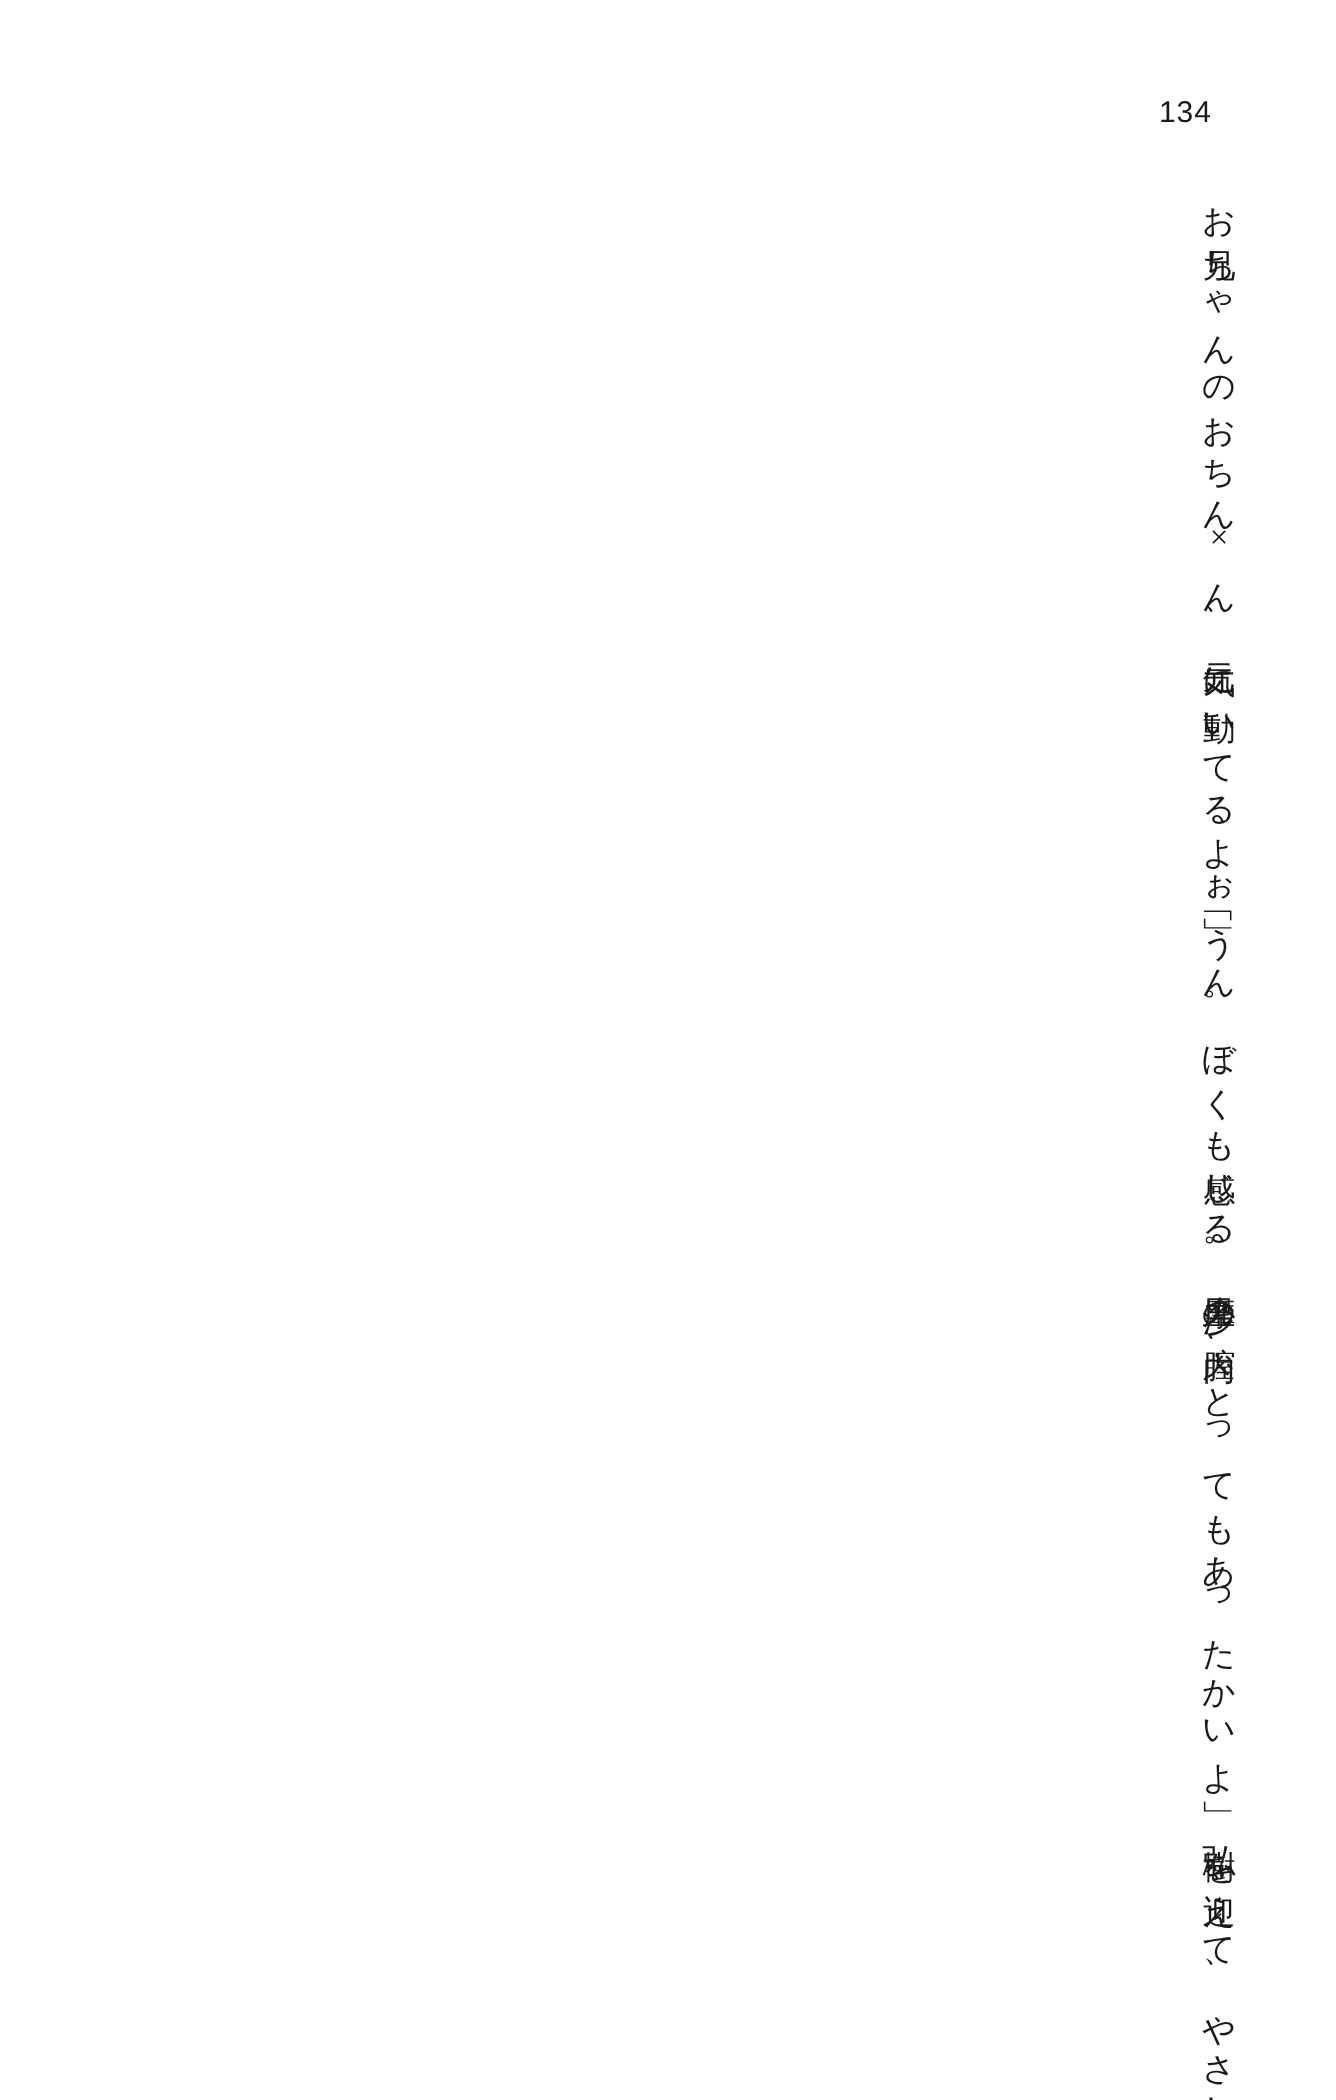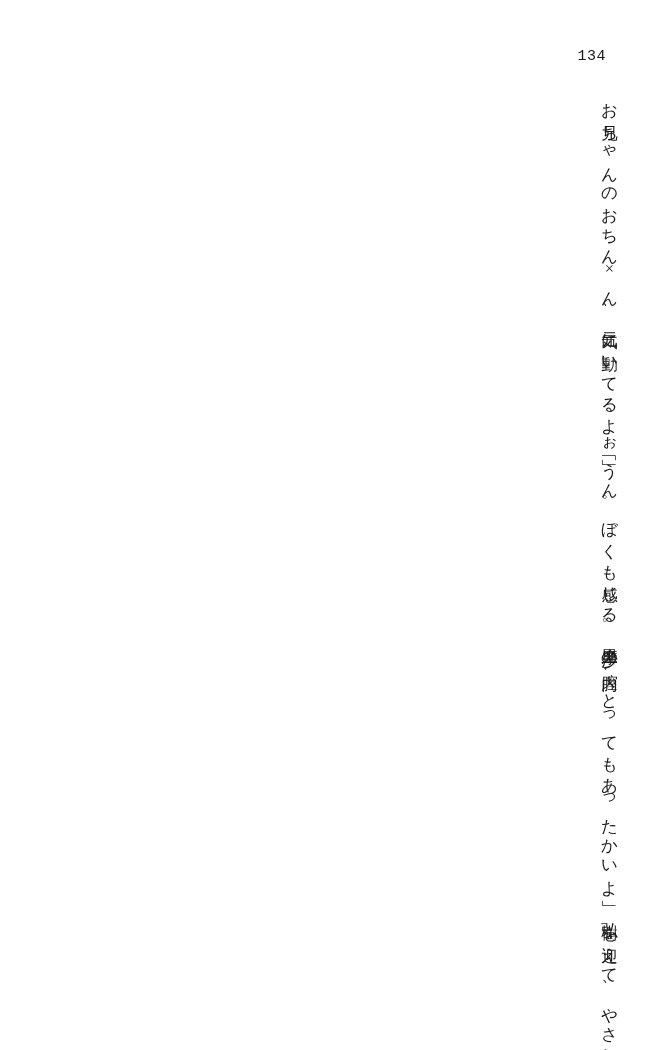--- a/index.html
+++ b/index.html
@@ -22,21 +22,21 @@
     box-sizing: border-box;
     background: #ffffff;
   }
   .page-number {
     position: absolute;
     top: 48px;
     right: 62px;
     font-size: 15px;
     letter-spacing: 0.5px;
     color: #1a1a1a;
-    font-family: Liberation Mono, monospace;
+    font-family: Liberation Sans, sans-serif;
   }
   .text-body {
     position: absolute;
     top: 92px;
     right: 44px;
     left: 44px;
     height: 910px;
     display: flex;
     flex-direction: row;
     justify-content: flex-start;

